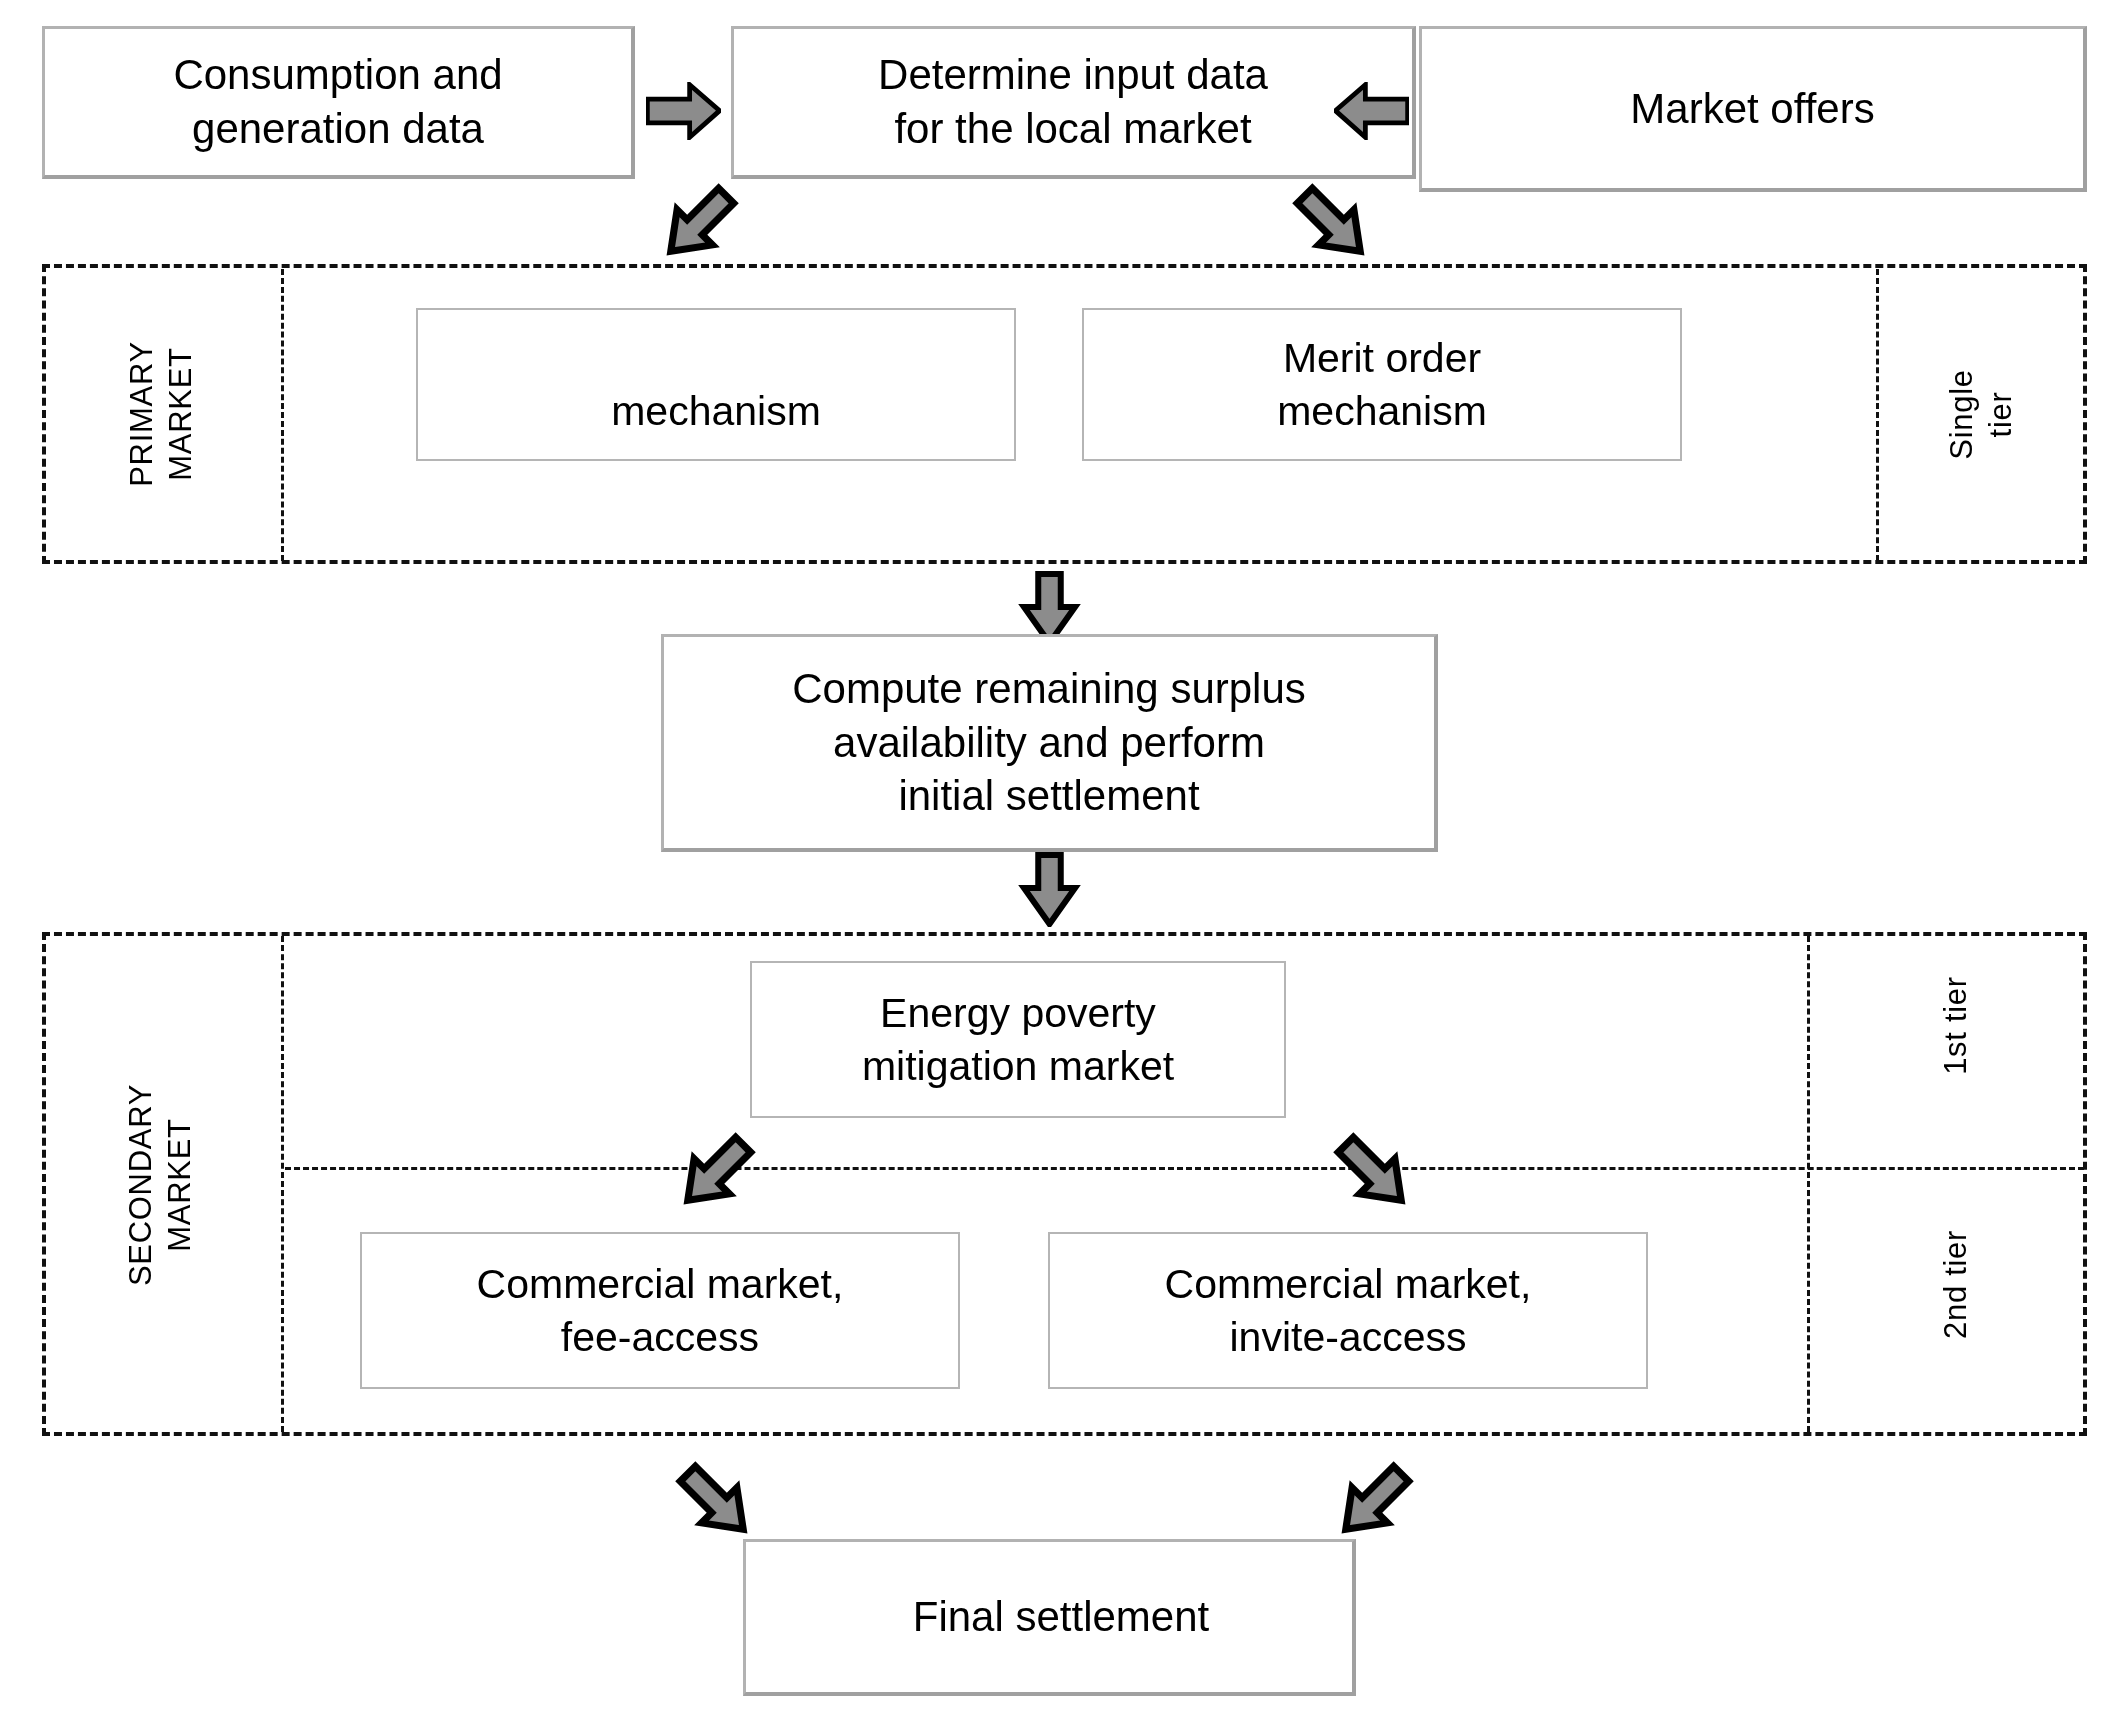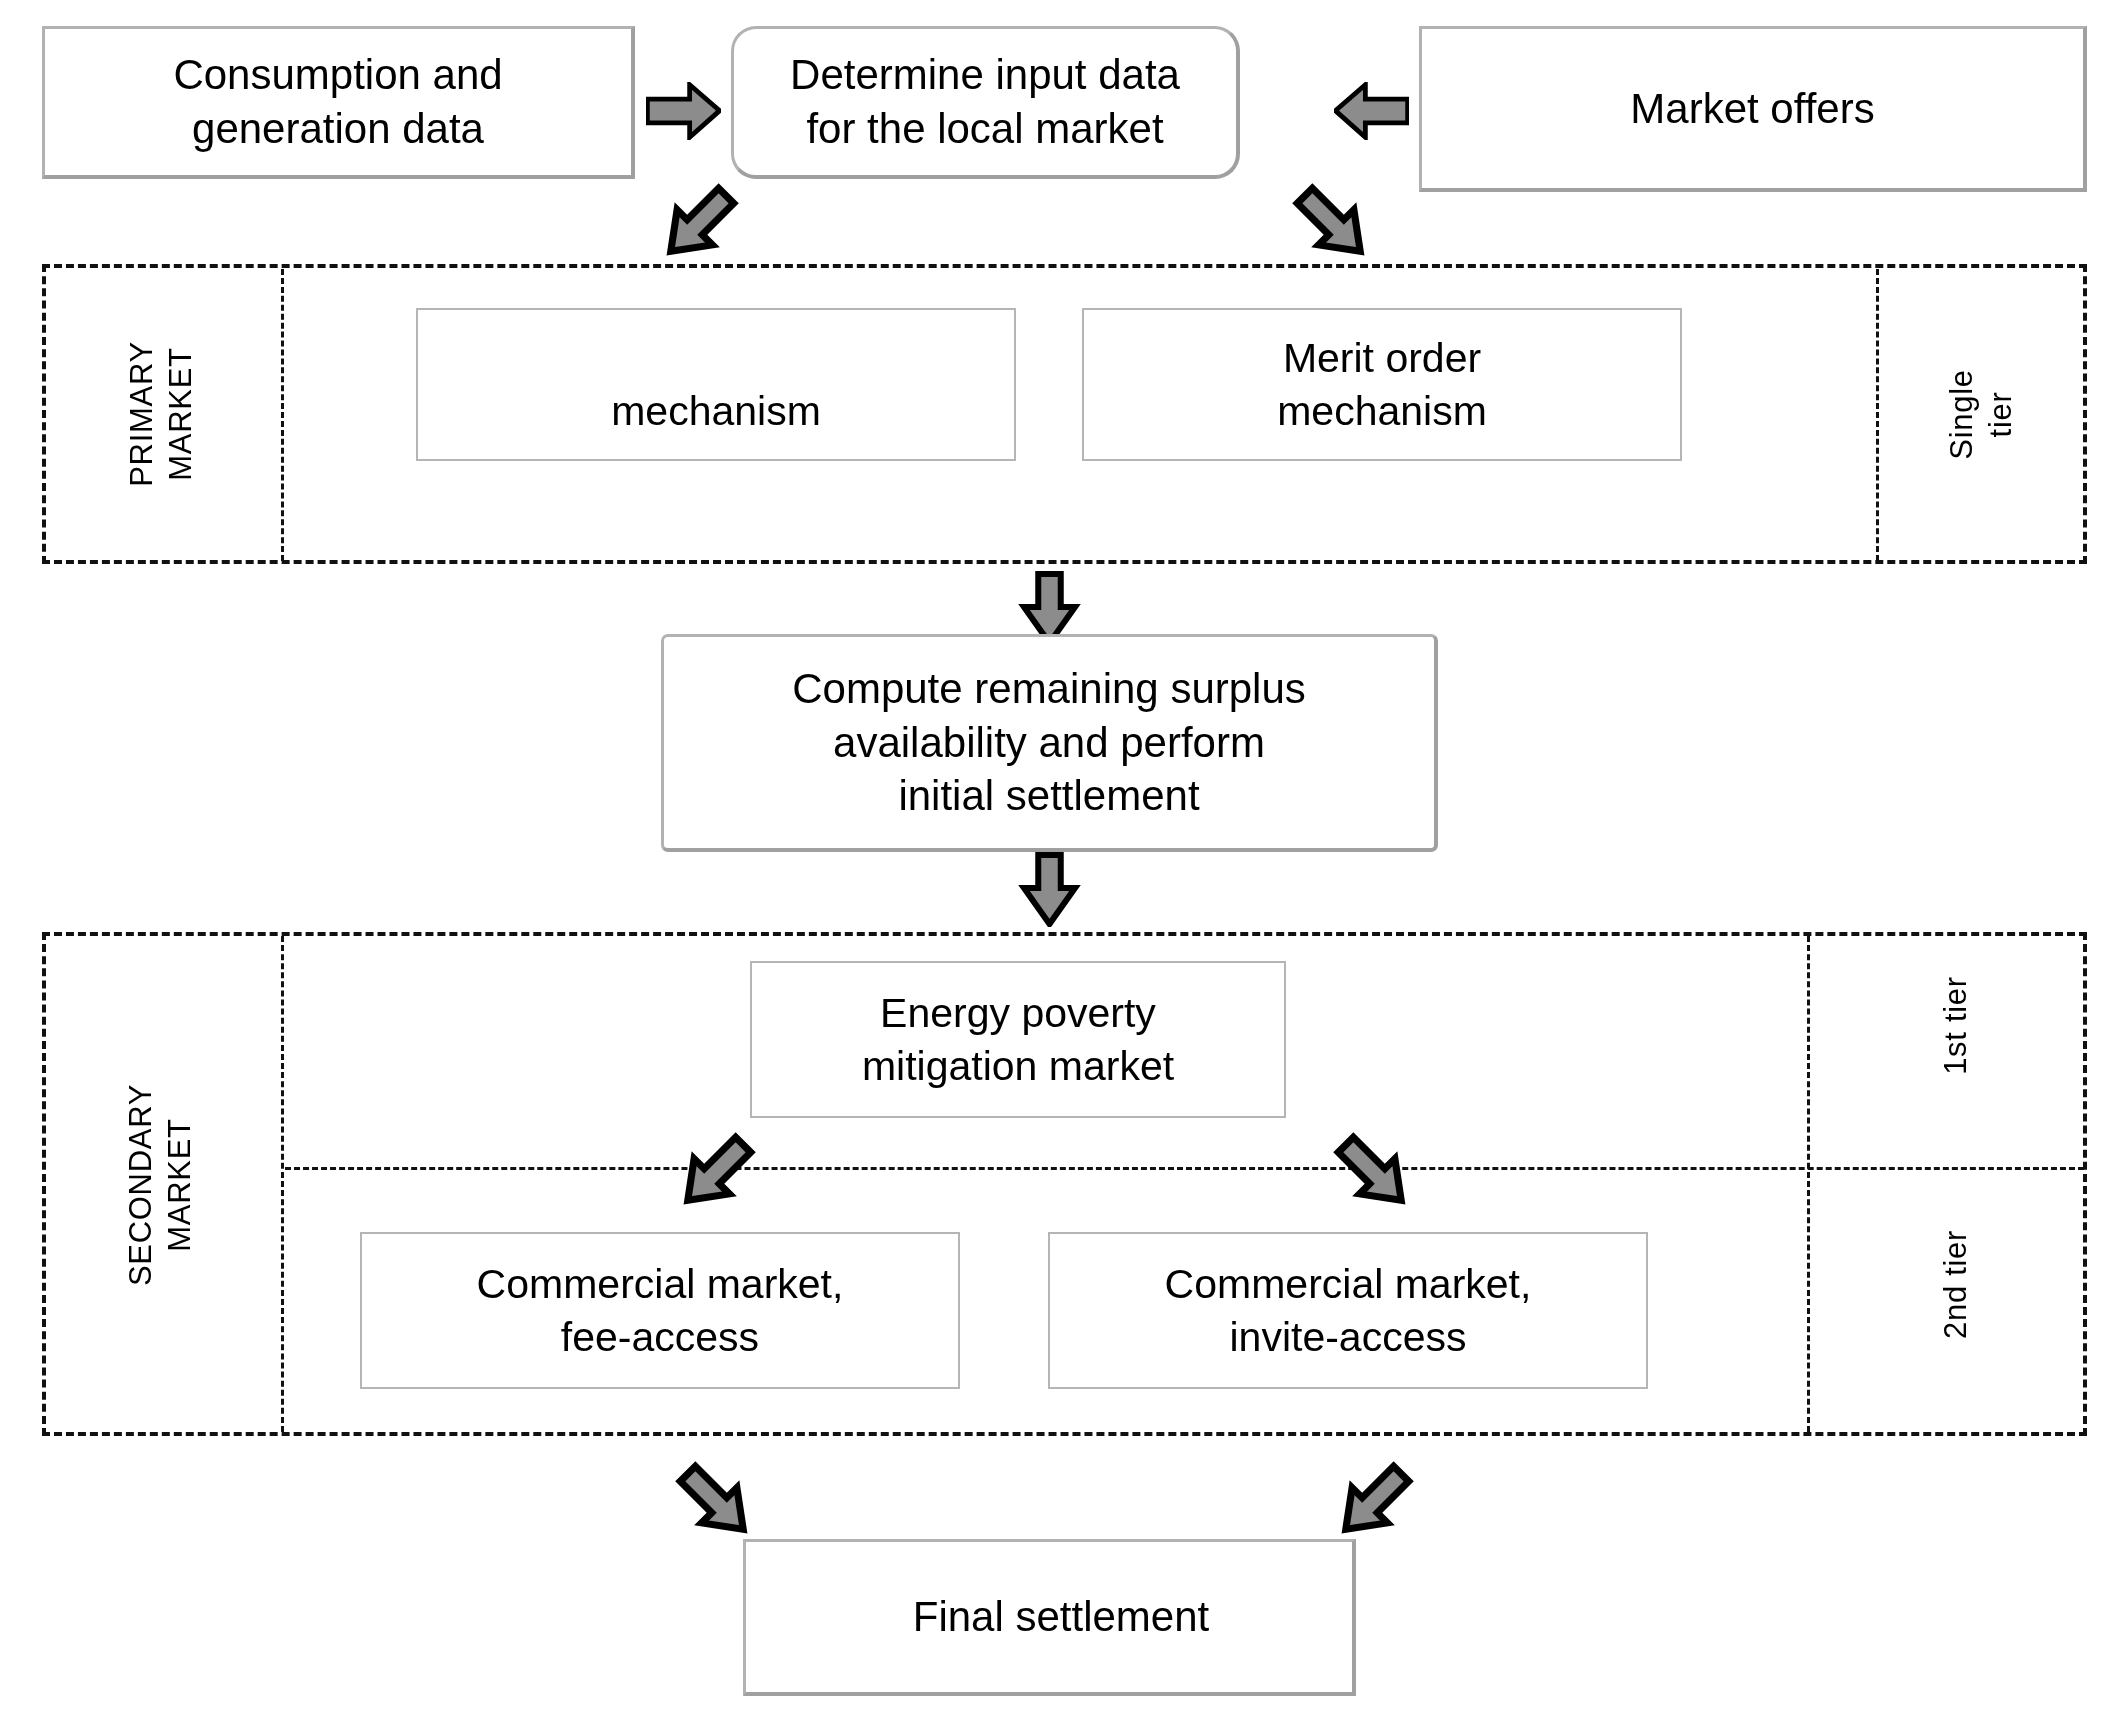--- a/index.html
+++ b/index.html
@@ -65,21 +65,21 @@
     <span>generation data</span>
   </span>
 </div>
 
 <div class="arrow" style="left:646px;top:82px;width:75px;height:58px;">
   <svg viewBox="0 0 110 85" preserveAspectRatio="none">
     <polygon points="2,25 64,25 64,4 108,42 64,81 64,60 2,60" fill="#8c8c8c" stroke="#000" stroke-width="7" stroke-linejoin="miter"></polygon>
   </svg>
 </div>
 
-<div class="pbox f-lg" style="left:731px;top:26px;width:509px;height:153px;border-radius:25px;">
+<div class="pbox f-lg" style="left:731px;top:26px;width:685px;height:153px;">
   <span class="txt">
     <span>Determine input data</span><br>
     <span>for the local market</span>
   </span>
 </div>
 
 <div class="arrow" style="left:1334px;top:82px;width:75px;height:58px;">
   <svg viewBox="0 0 110 85" preserveAspectRatio="none">
     <polygon points="108,25 46,25 46,4 2,42 46,81 46,60 108,60" fill="#8c8c8c" stroke="#000" stroke-width="7" stroke-linejoin="miter"></polygon>
   </svg>
@@ -138,21 +138,21 @@
     <span>mechanism</span>
   </span>
 </div>
 
 <div class="arrow" style="left:1012px;top:571px;width:75px;height:75px;">
   <svg viewBox="0 0 100 100" preserveAspectRatio="none">
     <polygon points="50,96 84,48 65,48 65,4 35,4 35,48 16,48" fill="#8c8c8c" stroke="#000" stroke-width="8" stroke-linejoin="miter"></polygon>
   </svg>
 </div>
 
-<div class="pbox f-lg" style="left:661px;top:634px;width:777px;height:218px;border-radius:7px;">
+<div class="pbox f-lg" style="left:661px;top:634px;width:777px;height:218px;">
   <span class="txt">
     <span>Compute remaining surplus</span><br>
     <span>availability and perform</span><br>
     <span>initial settlement</span>
   </span>
 </div>
 
 <div class="arrow" style="left:1012px;top:852px;width:75px;height:75px;">
   <svg viewBox="0 0 100 100" preserveAspectRatio="none">
     <polygon points="50,96 84,48 65,48 65,4 35,4 35,48 16,48" fill="#8c8c8c" stroke="#000" stroke-width="8" stroke-linejoin="miter"></polygon>

